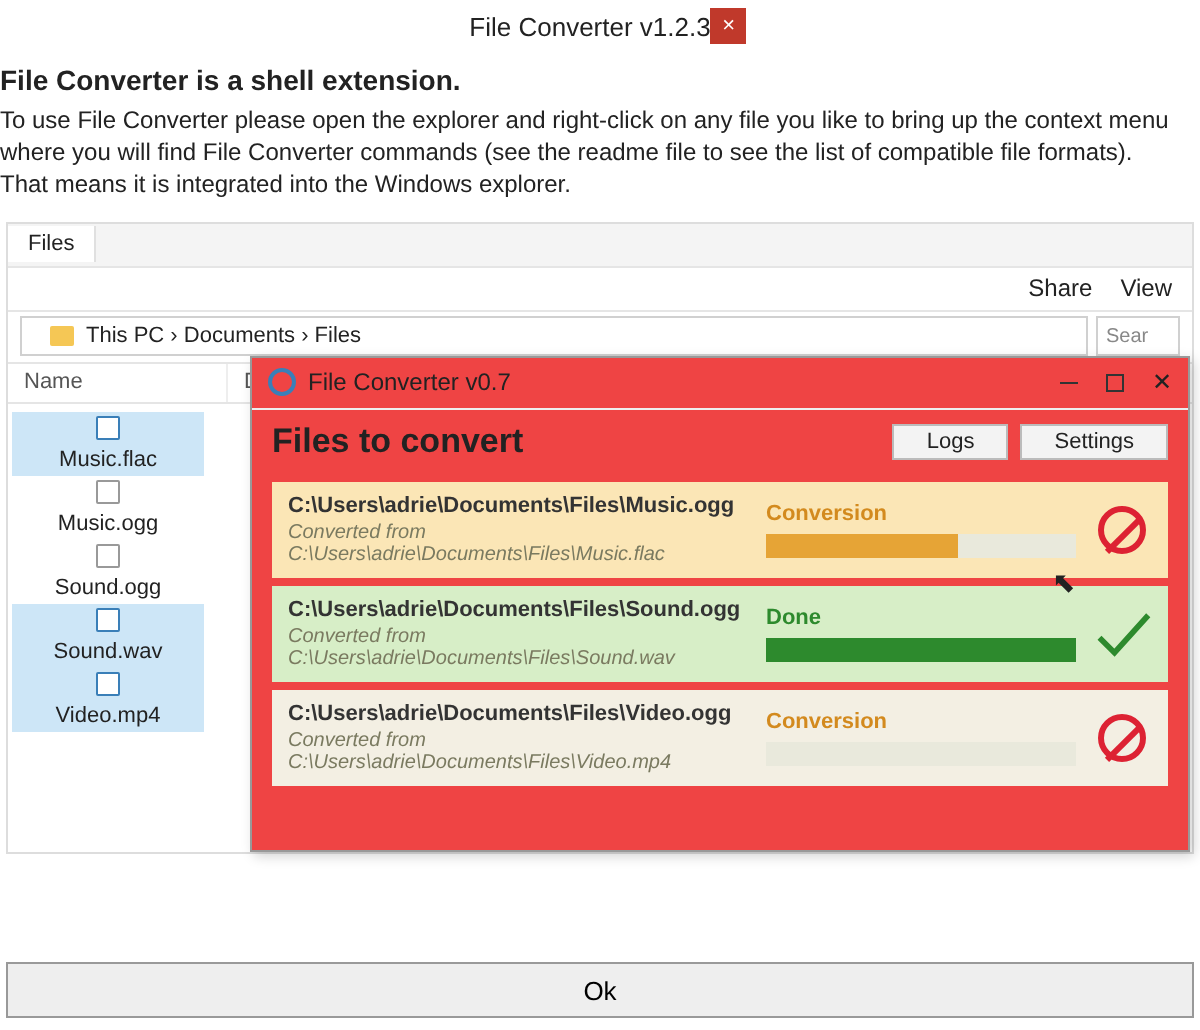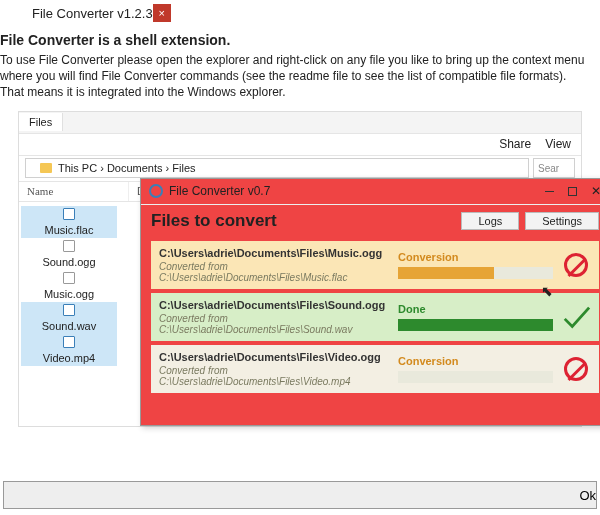--- a/index.html
+++ b/index.html
@@ -1,37 +1,37 @@
 <!DOCTYPE html>
 <html><head>
 <meta charset="utf-8">
 <style>
   * { box-sizing: border-box; margin: 0; padding: 0; }
   body { font-family: "Segoe UI", Tahoma, sans-serif; font-size: 12px; color: #222; background: #fff; width: 600px; height: 515px; overflow: hidden; position: relative; }
 
-  .titlebar { height: 26px; padding: 4px 20px; display: flex; align-items: center; justify-content: flex-start; margin-left: 12px; }
+  .titlebar { height: 26px; padding: 4px 20px; display: flex; align-items: center; justify-content: center; margin-left: 12px; }
   .titlebar .title { font-size: 13px; }
   .close-x { width: 18px; height: 18px; background: #c0392b; color: #fff; display: flex; align-items: center; justify-content: center; font-size: 11px; cursor: pointer; margin-right: 4px; }
 
   .intro { padding: 6px 10px 10px 0; }
   .intro h1 { font-size: 14px; font-weight: bold; margin-bottom: 4px; }
   .intro p { font-size: 12px; line-height: 1.35; }
 
-  .explorer { margin: 0 18px; border: 1px solid #ddd; position: relative; height: 316px; background: #fff; }
+  .explorer { margin: 0 3px; border: 1px solid #ddd; position: relative; height: 316px; background: #fff; }
   .exp-header { height: 22px; background: #f4f4f4; border-bottom: 1px solid #e5e5e5; display: flex; align-items: center; }
   .exp-tab { padding: 3px 10px; background: #fff; font-size: 11px; border-right: 1px solid #e0e0e0; }
   .exp-menu { height: 22px; display: flex; align-items: center; gap: 14px; padding: 0 10px; border-bottom: 1px solid #e5e5e5; font-size: 12px; justify-content: flex-end; }
   .exp-path { height: 26px; display: flex; align-items: center; padding: 0 6px; border-bottom: 1px solid #e5e5e5; }
   .exp-path .path-box { flex: 1; display: flex; align-items: center; gap: 6px; border: 1px solid #d0d0d0; height: 20px; padding: 0 14px; font-size: 11px; }
   .exp-path .search { width: 42px; border: 1px solid #d0d0d0; height: 20px; margin-left: 4px; font-size: 10px; color: #888; display: flex; align-items: center; padding-left: 4px; }
   .folder-icon { width: 12px; height: 10px; background: #f5c755; border-radius: 1px; display: inline-block; }
 
   .exp-cols { height: 20px; display: flex; border-bottom: 1px solid #e5e5e5; font-size: 11px; color: #555; }
   .exp-cols div { padding: 3px 8px; border-right: 1px solid #eee; }
-  .col-name { width: 110px; font-family: Liberation Serif, serif; }
+  .col-name { width: 110px; }
   .col-date { width: 90px; }
   .col-type { width: 90px; }
   .col-size { width: 60px; }
 
   .exp-body { display: flex; height: 224px; }
   .file-list { width: 100px; padding: 4px 2px; }
   .file-row { display: flex; align-items: center; gap: 4px; padding: 2px 4px; font-size: 11px; flex-direction: column; }
   .file-row.sel { background: #cde6f7; }
   .file-ico { width: 12px; height: 12px; border: 1px solid #999; background: #fff; border-radius: 1px; flex-shrink:0; }
   .file-ico.aud { border-color: #3a7fb8; }
@@ -64,21 +64,21 @@
   .bar .fill { height: 100%; }
   .fill.orange { background: #e6a436; width: 62%; }
   .fill.green { background: #2d8a2d; width: 100%; }
   .end-ico { width: 30px; height: 30px; display: flex; align-items: center; justify-content: center; }
   .no { width: 24px; height: 24px; border: 3px solid #d23; border-radius: 50%; position: relative; }
   .no::after { content: ""; position: absolute; width: 24px; height: 3px; background: #d23; transform: rotate(-45deg); top: 10px; left: -2px; }
 
   .cursor { position: absolute; left: 400px; top: 104px; font-size: 14px; pointer-events:none; }
 
   .ok-bar { position: absolute; left: 3px; right: 3px; bottom: 6px; }
-  .ok-btn { width: 100%; height: 28px; border: 1px solid #999; background: #eee; font-size: 13px; cursor: pointer; text-align: right; }
+  .ok-btn { width: 100%; height: 28px; border: 1px solid #999; background: #eee; font-size: 13px; cursor: pointer; }
 </style>
 </head>
 <body>
 
 <div class="titlebar">
   <span class="title">File Converter v1.2.3</span>
   <span class="close-x">×</span>
 </div>
 
 <div class="intro">
@@ -109,25 +109,25 @@
     <div class="col-size">Size</div>
   </div>
   <div class="exp-body">
     <div class="file-list" id="file-list">
         <div class="file-row sel">
           <span class="file-ico aud"></span>
           <span>Music.flac</span>
         </div>
         <div class="file-row">
           <span class="file-ico"></span>
-          <span>Sound.ogg</span>
+          <span>Music.ogg</span>
         </div>
         <div class="file-row">
           <span class="file-ico"></span>
-          <span>Music.ogg</span>
+          <span>Sound.ogg</span>
         </div>
         <div class="file-row sel">
           <span class="file-ico aud"></span>
           <span>Sound.wav</span>
         </div>
         <div class="file-row sel">
           <span class="file-ico aud"></span>
           <span>Video.mp4</span>
         </div>
       </div>

